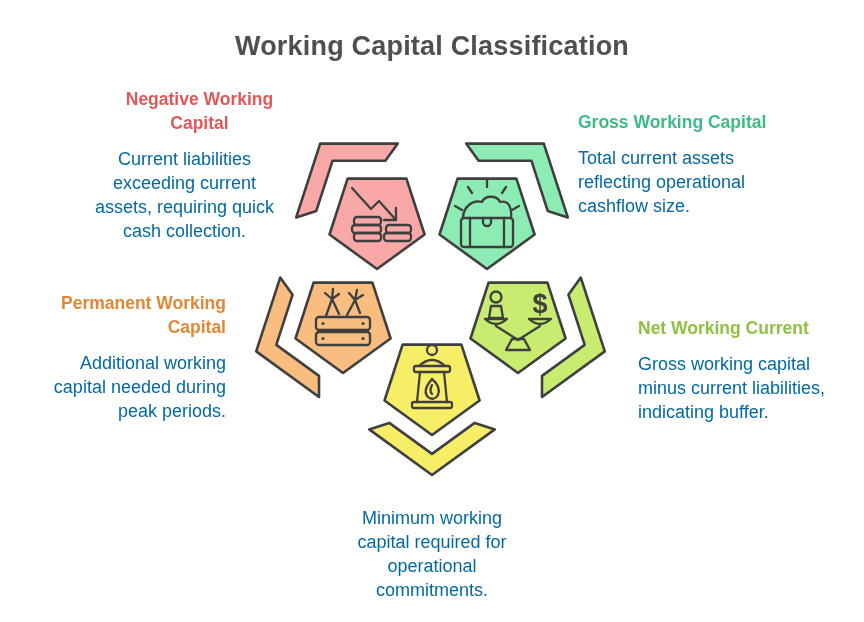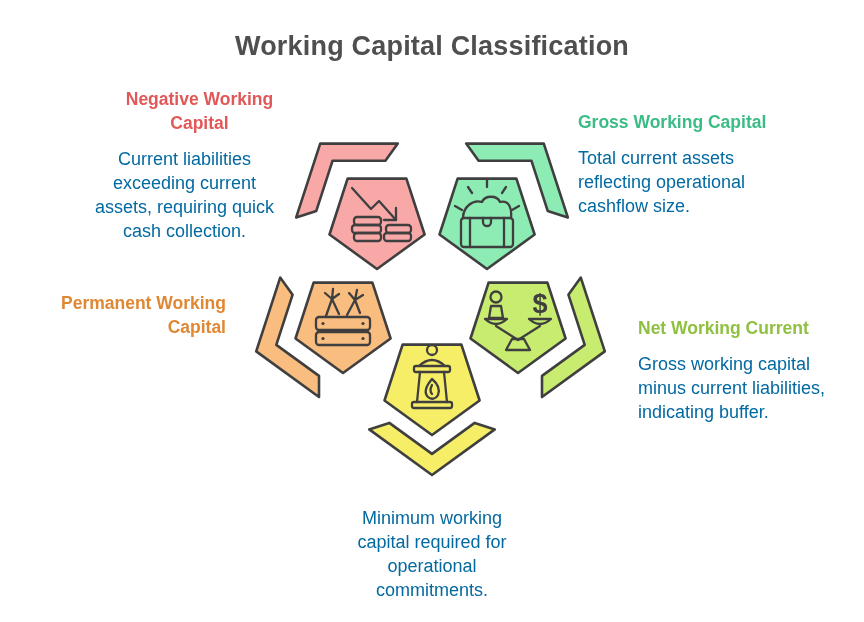--- a/index.html
+++ b/index.html
@@ -45,20 +45,21 @@
   <p class="desc">Current liabilities exceeding current assets, requiring quick cash collection.</p>
 </section>
 
 <section class="card card-gross">
   <h2 class="heading">Gross Working Capital</h2>
   <p class="desc">Total current assets reflecting operational cashflow size.</p>
 </section>
 
 <section class="card card-temporary">
   <h2 class="heading">Permanent Working Capital</h2>
+  <p class="desc">Additional working capital needed during peak periods.</p>
 </section>
 
 <section class="card card-net">
   <h2 class="heading">Net Working Current</h2>
   <p class="desc">Gross working capital minus current liabilities, indicating buffer.</p>
 </section>
 
 <section class="card card-permanent">
   <p class="desc">Minimum working capital required for operational commitments.</p>
 </section>

